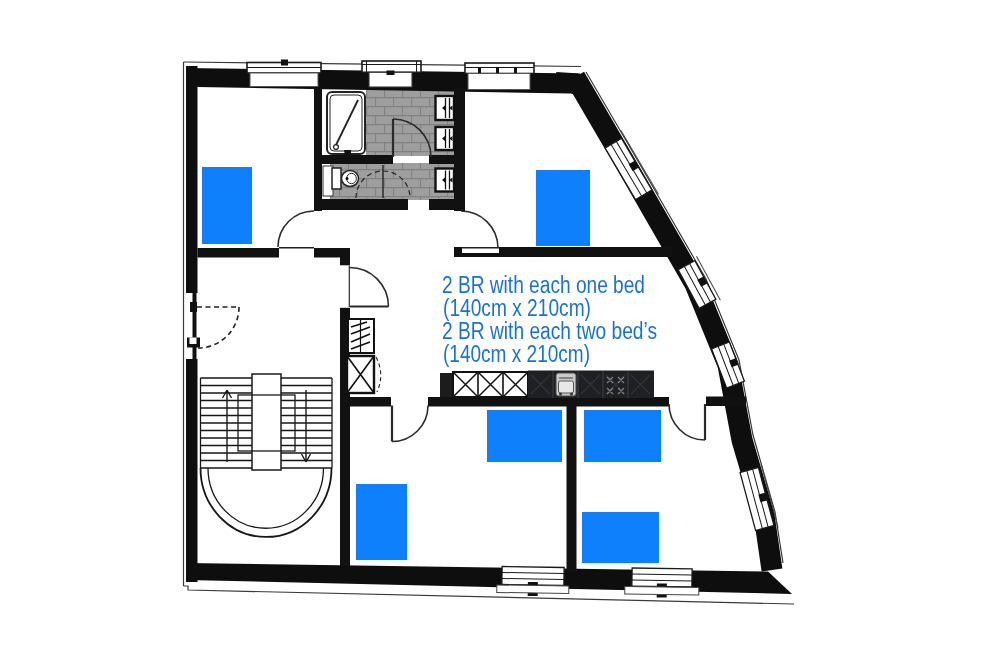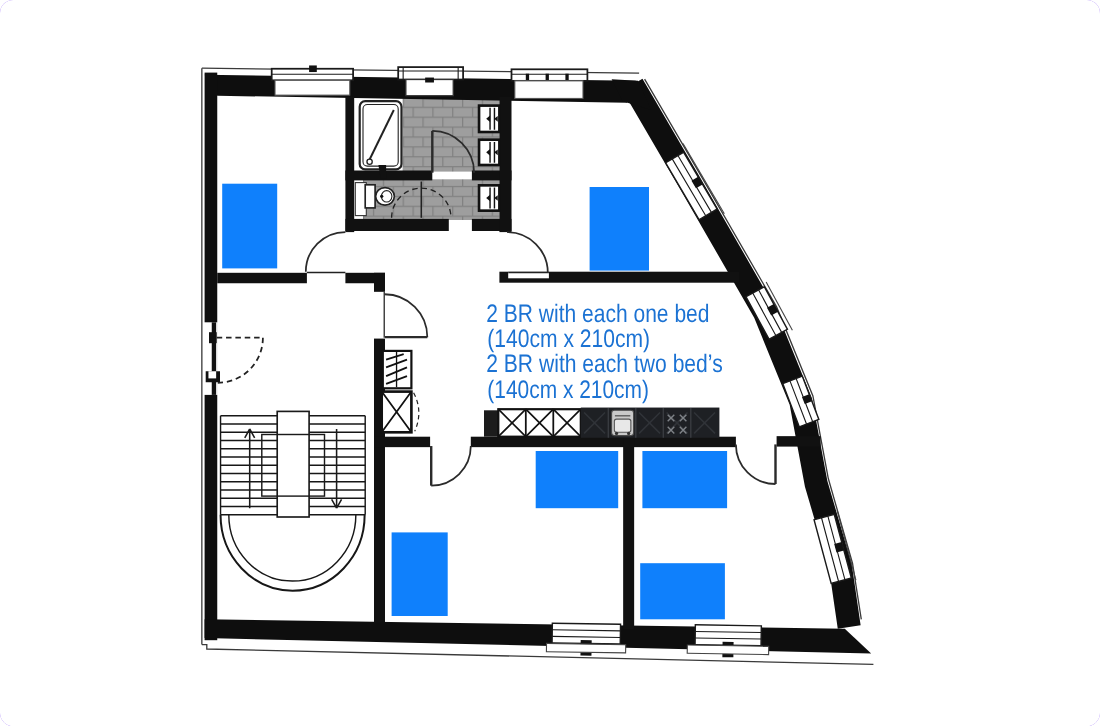--- a/index.html
+++ b/index.html
@@ -1,16 +1,16 @@
 <!DOCTYPE html>
 <html><head>
 <meta charset="utf-8">
 <style>
   html,body{margin:0;padding:0;background:#ffffff;}
-  #wrap{width:1000px;height:660px;position:relative;background:#8b5cf6;overflow:hidden;border-radius:12px;}
+  #wrap{width:878px;height:660px;position:relative;background:#8b5cf6;overflow:hidden;}
   svg{display:block;}
 </style>
 </head>
 <body>
 <div id="wrap">
 <svg width="1000" height="660" viewBox="0 0 1000 660">
 <defs>
   <pattern id="tiles" patternUnits="userSpaceOnUse" width="18" height="18" x="366" y="88">
     <rect width="18" height="18" fill="#9e9e9e"></rect>
     <path d="M0,0.6 H18 M0,9.6 H18" stroke="#818181" stroke-width="1.1" fill="none"></path>

